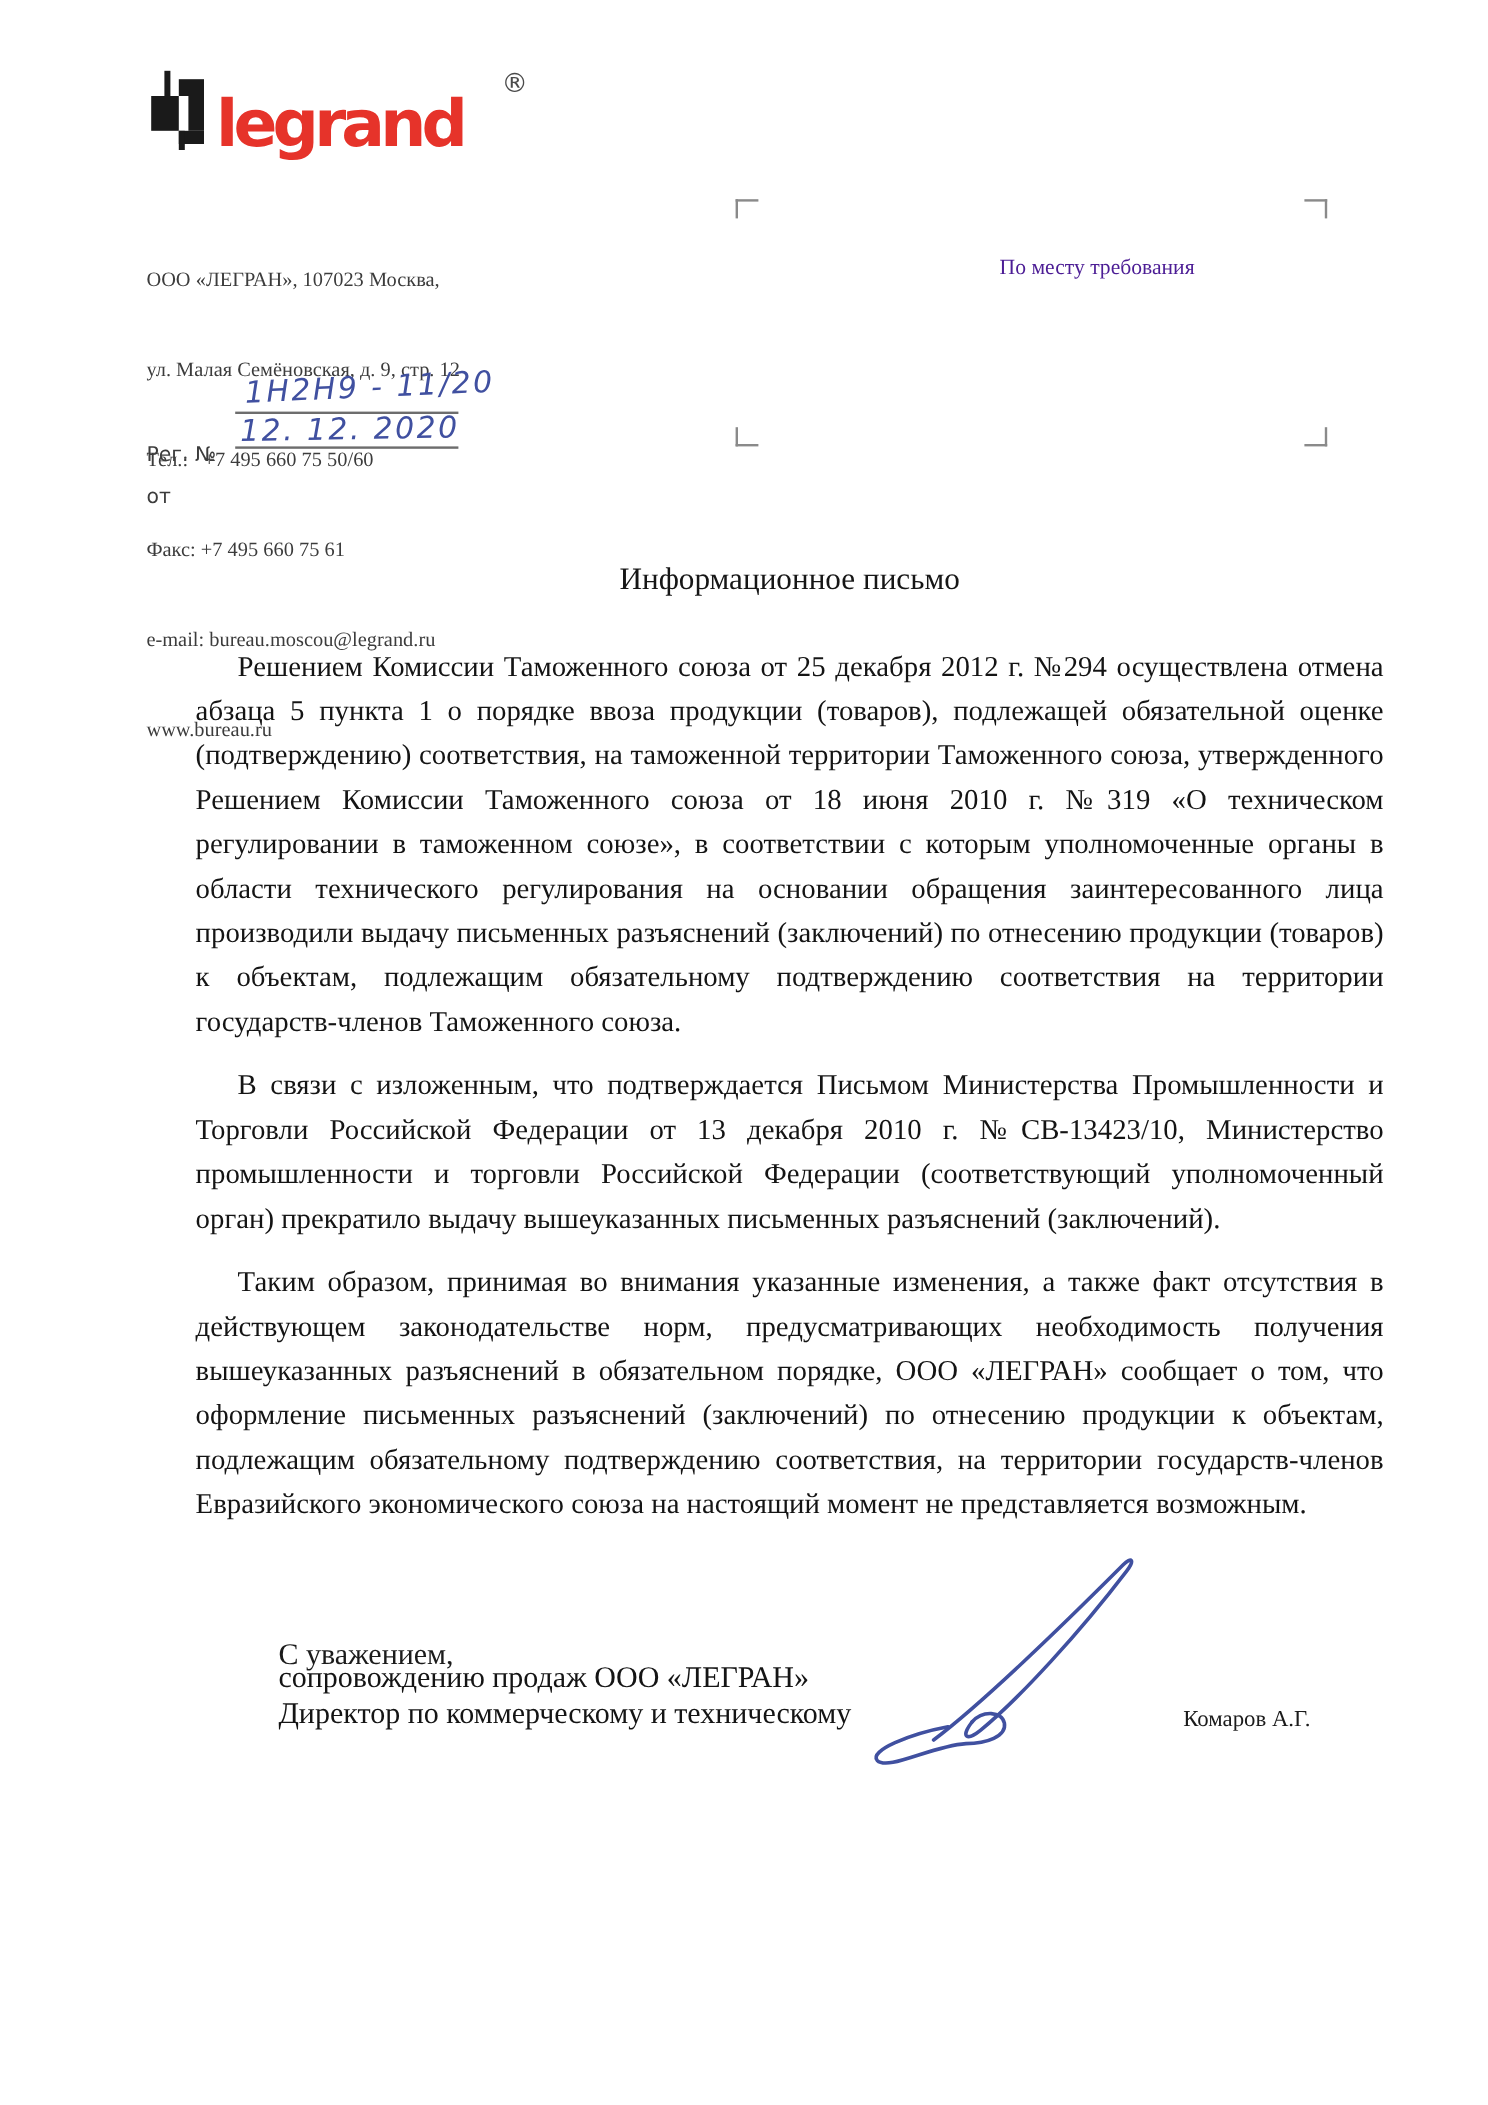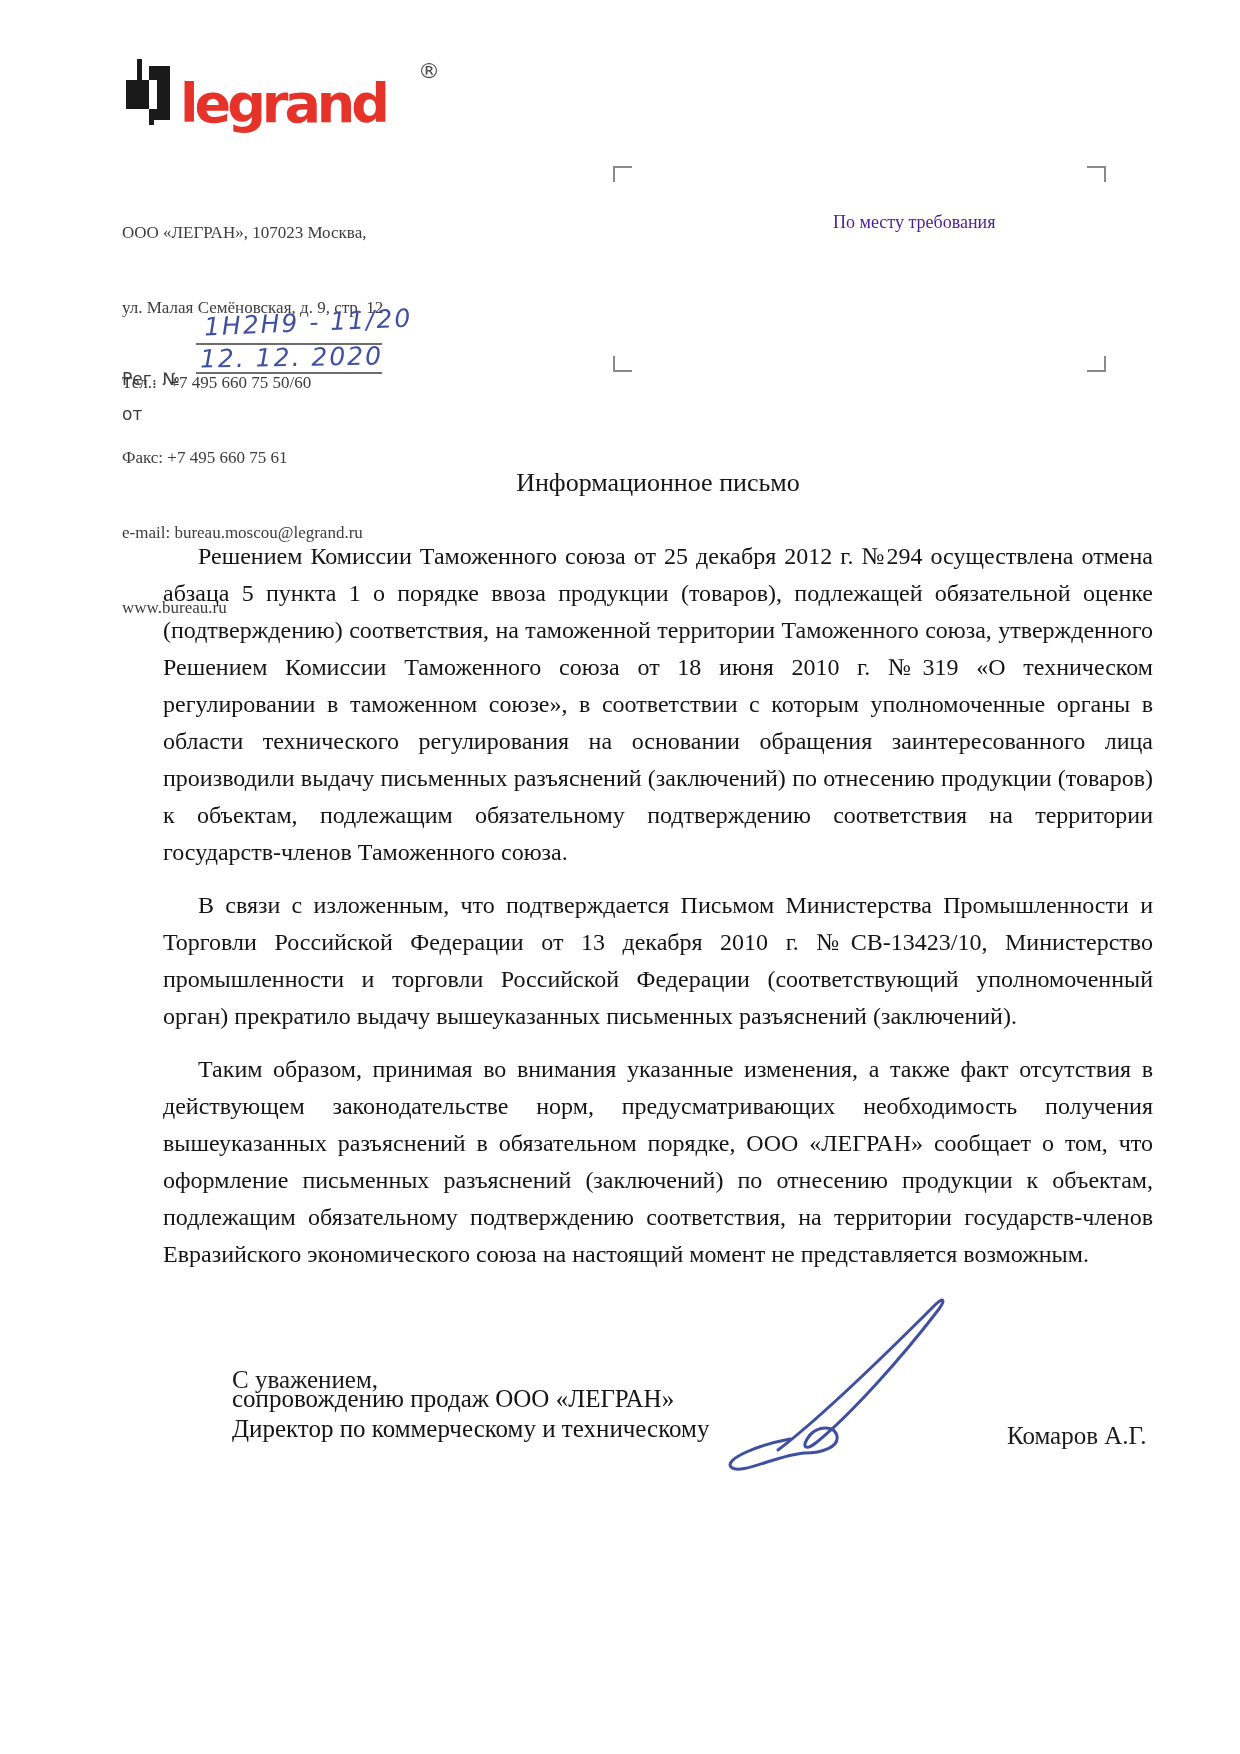--- a/index.html
+++ b/index.html
@@ -87,21 +87,21 @@
     text-indent: 35px;
     color: #141414;
   }
 
   
   .salutation { position: absolute; left: 232px; top: 1333px; font-size: 25px; margin-top: 33px; }
   .signer-title {
     position: absolute; left: 232px; top: 1384px;
     font-size: 25px; line-height: 30px; color: #141414;
   }
-  .signer-name { position: absolute; left: 1007px; top: 1422px; font-size: 25px; white-space: nowrap; }
+  .signer-name { position: absolute; left: 986px; top: 1422px; font-size: 19px; white-space: nowrap; }
   .signature-svg { position: absolute; left: 718px; top: 1288px; width: 252px; height: 204px; }
 </style>
 </head>
 <body>
 
 <svg class="logo-mark" viewBox="0 0 50 66" aria-hidden="true">
   <g fill="#1a1a1a">
     <rect x="14" y="0" width="5" height="22"></rect>
     <rect x="3" y="21" width="23" height="29"></rect>
     <rect x="26" y="7" width="21" height="14"></rect>

